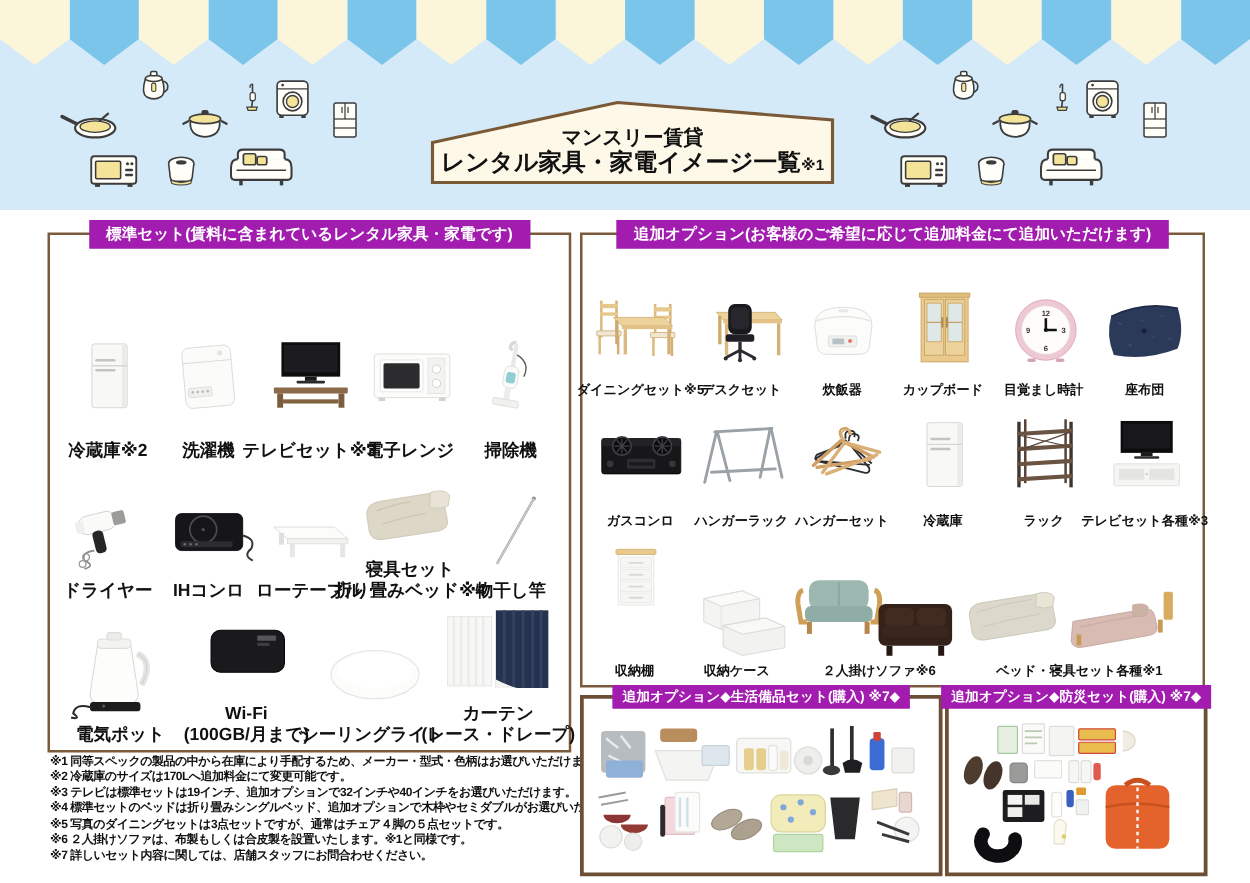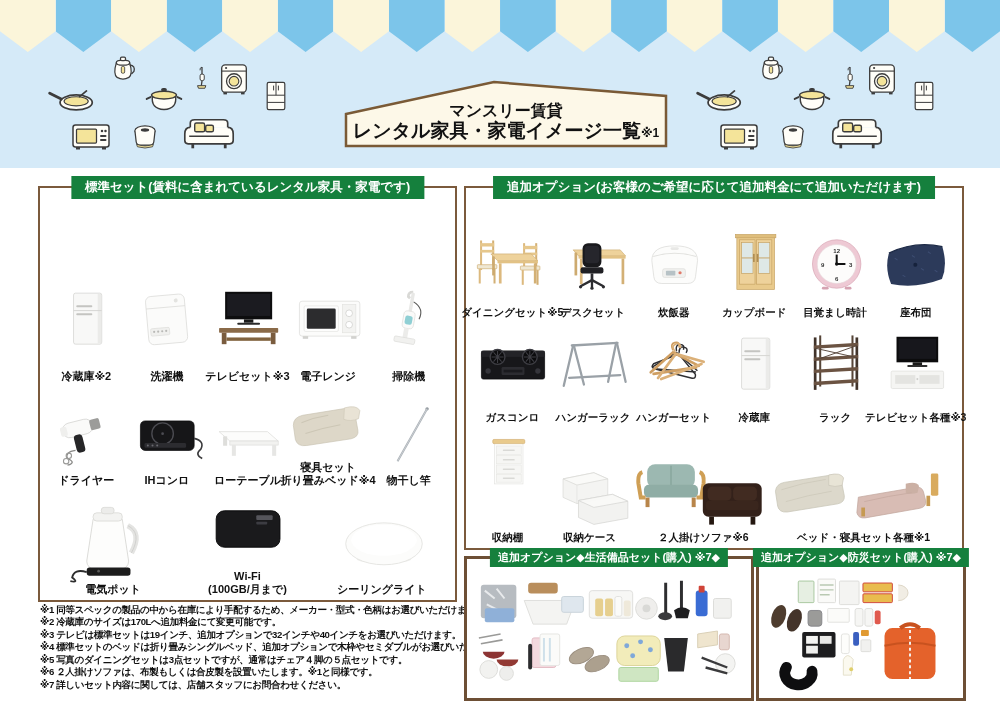--- a/index.html
+++ b/index.html
@@ -17,29 +17,29 @@
   .plaque svg{position:absolute;inset:0;width:100%;height:100%;}
   .plaque-text{position:absolute;inset:0;display:flex;flex-direction:column;justify-content:flex-end;
                align-items:center;padding-bottom:5px;}
   .plaque-text .t1{font-size:16px;font-weight:bold;line-height:1.15;}
   .plaque-text .t2{font-size:19px;font-weight:bold;line-height:1.2;}
   .plaque-text .note{font-size:12px;font-weight:bold;}
   
   .panel{position:absolute;background:#fff;border:2px solid #7b5a3c;}
   .panel-std{left:38px;top:186px;width:415px;height:412px;}
   .panel-add{left:464px;top:186px;width:496px;height:360px;}
-  .phead{position:absolute;top:-12px;left:50%;transform:translateX(-50%);background:#15803d;color:#fff;
+  .phead{position:absolute;top:-12px;left:50%;transform:translateX(-50%);background:#a21caf;color:#fff;
          font-weight:bold;font-size:12.5px;padding:3px 14px;white-space:nowrap;z-index:3;}
   .grid{position:absolute;left:6px;right:6px;top:14px;bottom:4px;display:flex;flex-direction:column;
         justify-content:flex-end;}
   .prow{display:flex;align-items:flex-end;}
   .pcell{flex:1;display:flex;flex-direction:column;align-items:center;min-width:0;}
   .pimg{width:100%;display:flex;align-items:flex-end;justify-content:center;}
   .pimg svg{width:100%;height:100%;}
-  .plabel{font-weight:bold;font-size:11px;line-height:1.2;text-align:center;white-space:nowrap;color:#111;}
+  .plabel{font-weight:bold;font-size:14px;line-height:1.2;text-align:center;white-space:nowrap;color:#111;}
   .panel-add .plabel{font-size:10.5px;}
   .std-r1 .pimg{height:100px;} .std-r2 .pimg{height:78px;} .std-r3 .pimg{height:82px;}
   .add-r1 .pimg{height:84px;} .add-r2 .pimg{height:92px;} .add-r3 .pimg{height:78px;}
   
   .footnotes{position:absolute;left:40px;top:604px;width:440px;font-weight:bold;font-size:9.6px;
              line-height:1.3;letter-spacing:-0.4px;color:#111;}
   .footnotes div{white-space:nowrap;}
   
   .pbox{position:absolute;background:#fff;border:3px solid #6d4f35;}
   .pbox-a{left:464px;top:556px;width:284px;height:139px;}
@@ -401,20 +401,33 @@
           </div>
           <div class="pcell">
             <div class="pimg">
               <svg viewBox="0 0 120 90" preserveAspectRatio="xMidYMid meet">
                 <ellipse cx="62" cy="64" rx="30" ry="4" fill="#f0f0ee"></ellipse>
                 <ellipse cx="62" cy="47" rx="42" ry="23" fill="#fcfcfb" stroke="#e3e3e0"></ellipse>
                 <ellipse cx="62" cy="43" rx="36" ry="17" fill="#ffffff"></ellipse>
               </svg>
             </div>
             <div class="plabel">シーリングライト</div>
+          </div>
+          <div class="pcell">
+            <div class="pimg">
+              <svg viewBox="0 0 120 90" preserveAspectRatio="xMidYMid meet">
+                <rect x="12" y="12" width="42" height="66" fill="#f7f7f5" stroke="#e6e6e3"></rect>
+                <path d="M18 12 v66 M25 12 v66 M32 12 v66 M39 12 v66 M46 12 v66" stroke="#eaeae7" stroke-width="2"></path>
+                <rect x="58" y="6" width="50" height="74" fill="#27324e"></rect>
+                <path d="M66 6 v74 M75 6 v74 M84 6 v74 M93 6 v74 M101 6 v74" stroke="#344266" stroke-width="2.5"></path>
+                <path d="M58 72 q12 6 20 8 l-20 0 Z" fill="#f2f2f0"></path>
+              </svg>
+            </div>
+            <div class="plabel">カーテン</div>
+            <div class="plabel">(レース・ドレープ)</div>
           </div>
         </div>
       </div>
   </section>
 
   <section class="panel panel-add">
     <div class="phead">追加オプション(お客様のご希望に応じて追加料金にて追加いただけます)</div>
     <div class="grid" id="add-grid">
         <div class="prow add-r1">
           <div class="pcell">

